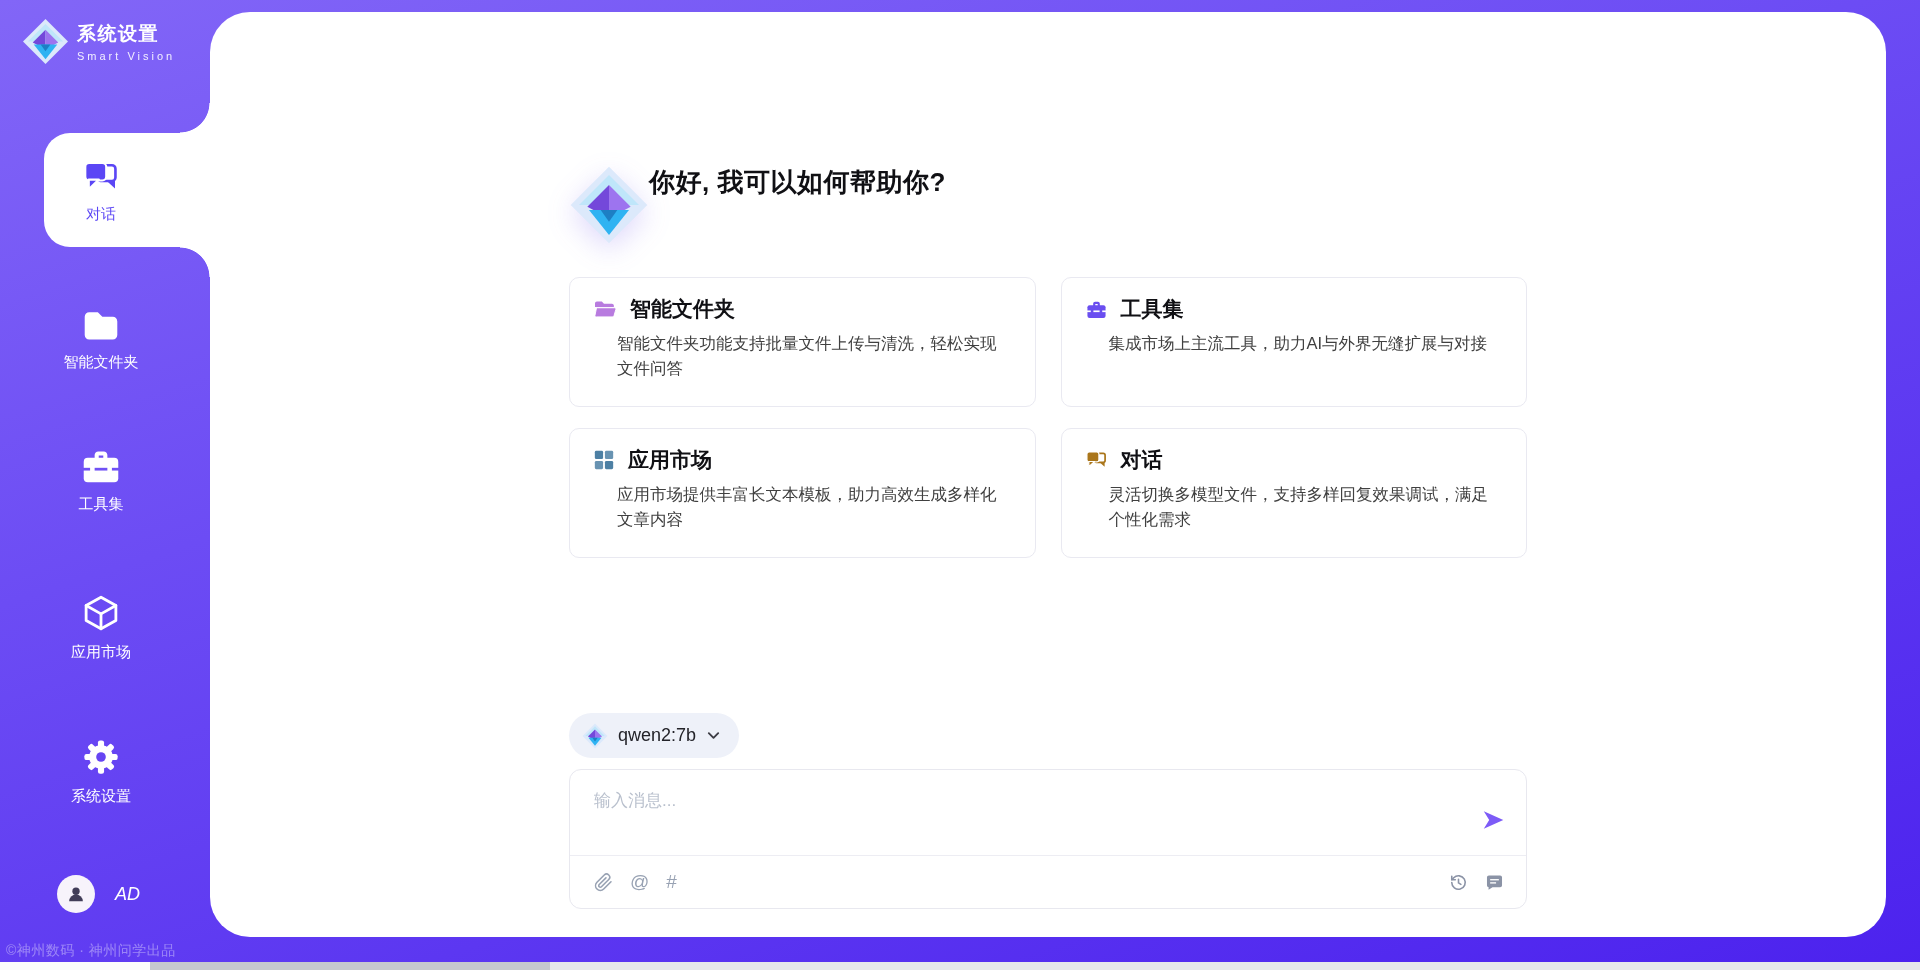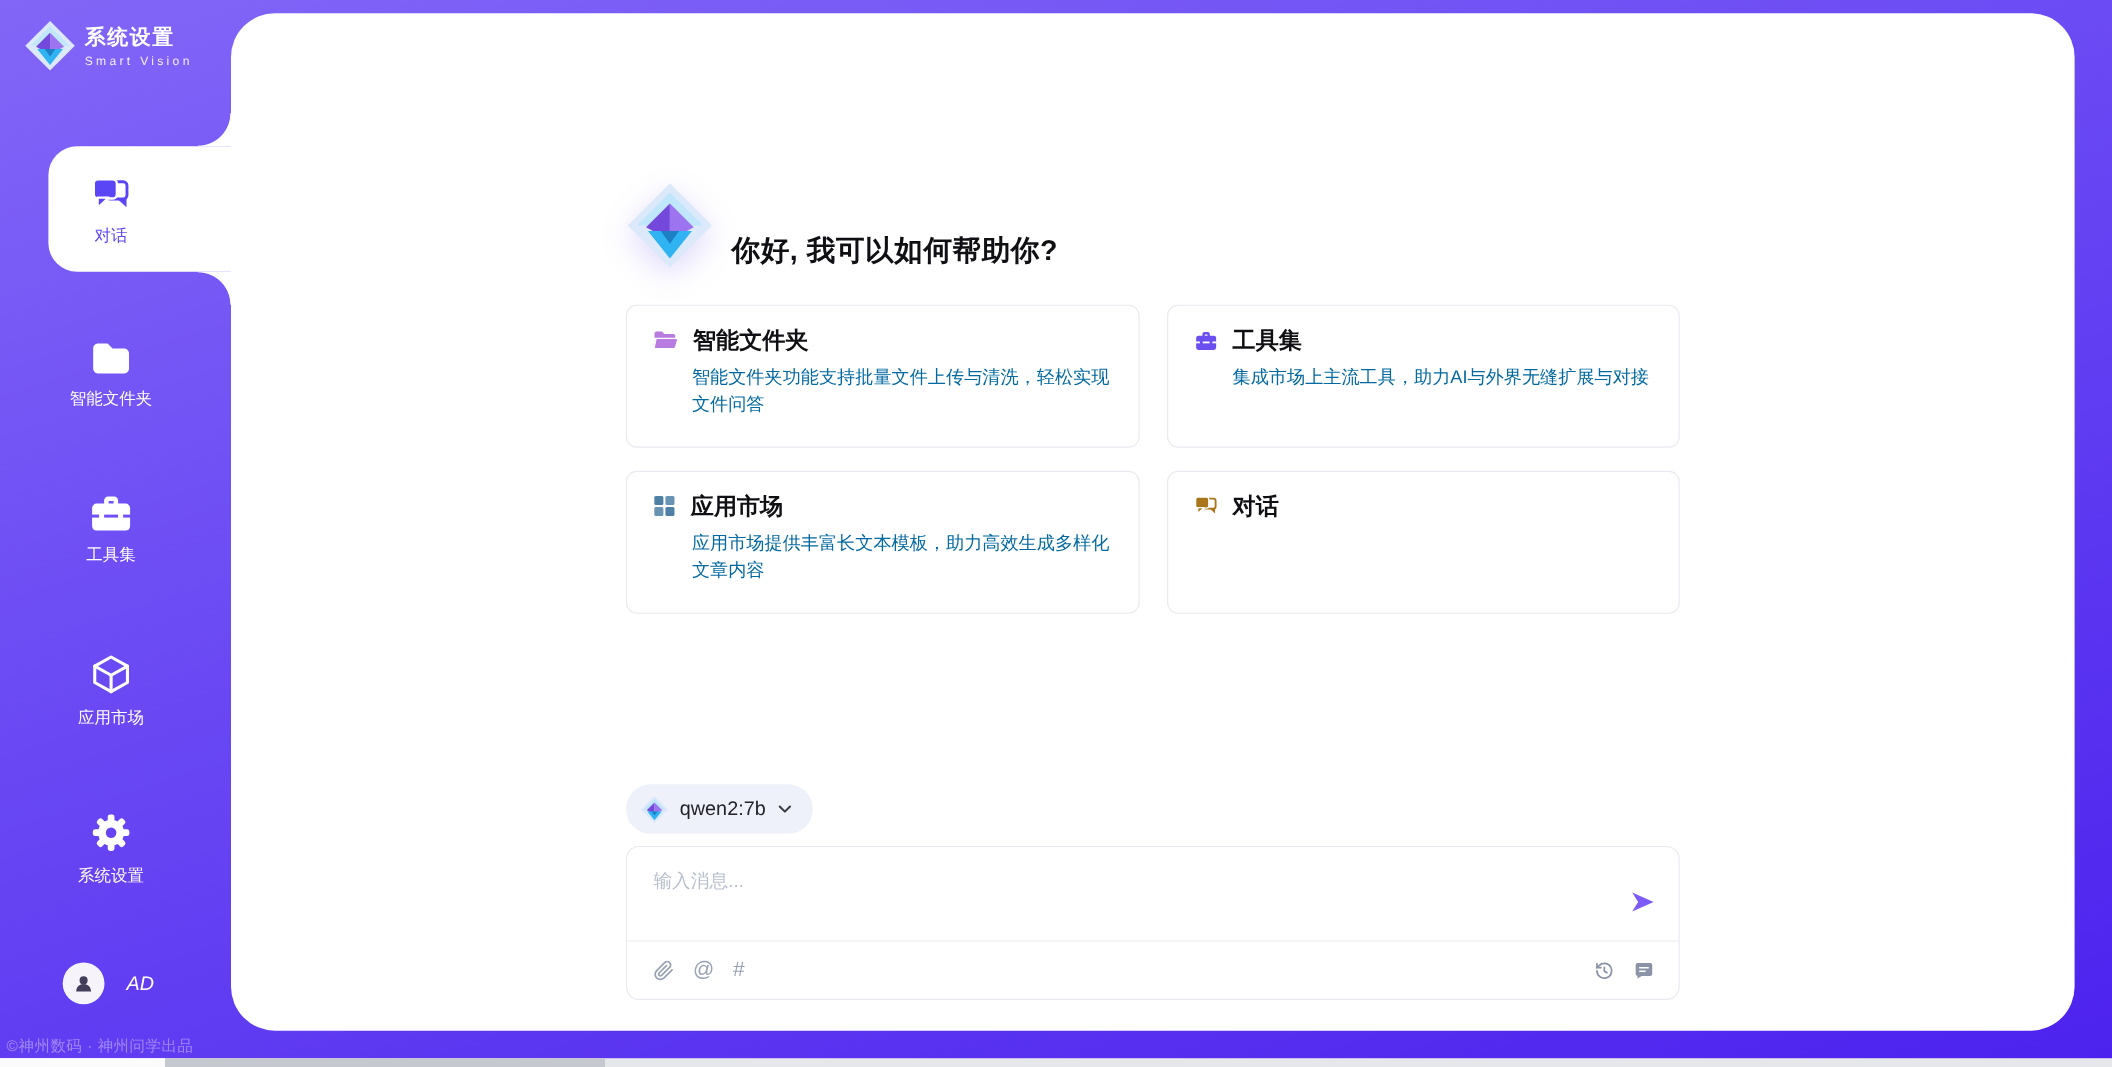--- a/index.html
+++ b/index.html
@@ -36,33 +36,33 @@
   .nav-item .lbl { display:block; color:#fff; font-size:15px; margin-top:9px; }
   .nav-item svg { display:block; margin:0 auto; }
   .ni-2 { top:306px; } .ni-3 { top:446px; } .ni-4 { top:592px; } .ni-5 { top:736px; }
 
   .user { position:absolute; left:57px; top:875px; display:flex; align-items:center; gap:20px; cursor:pointer;font-style:italic; }
   .avatar { width:38px; height:38px; border-radius:50%; background:#f7f3fb; display:flex; align-items:center; justify-content:center; }
   .user .uname { color:#fff; font-size:18px; }
   .copyright { position:absolute; left:6px; bottom:10px; color:rgba(255,255,255,.38); font-size:14px; letter-spacing:.5px; white-space:nowrap; }
 
   
-  .greeting { display:flex; align-items:flex-end; gap:16px; }
+  .greeting { display:flex; align-items:flex-start; }
   .hero-gem { filter:drop-shadow(0 8px 14px rgba(110,80,235,.22)); }
   .greeting h1 { font-size:26px; font-weight:700; color:#101014; letter-spacing:.5px; }
 
   
   .cards { margin-top:32px; display:grid; grid-template-columns:1fr 1fr; column-gap:25px; row-gap:21px; }
   .card {
     height:130px; background:#fff; border:1px solid #e9e9f1; border-radius:10px;
     padding:17px 23px; cursor:pointer;
   }
   .card-head { display:flex; align-items:center; gap:13px; margin-bottom:8px; }
   .card-head .ttl { font-size:21px; font-weight:700; color:#101014; }
-  .card-desc { margin-left:36px; font-size:16.5px; color:#0369a1; line-height:1.5; }
+  .card-desc { margin-left:24px; font-size:16.5px; color:#404040; line-height:1.5; }
 
   
   .model-pill {
     margin-top:155px; display:inline-flex; align-items:center; gap:10px;
     height:45px; padding:0 18px 0 13px; background:#eef1f9; border-radius:23px; cursor:pointer;justify-content:flex-end;
   }
   .model-pill .mname { font-size:18px; color:#232329; }
 
   
   .composer { margin-top:11px; height:140px; border:1px solid #e8e8ef; border-radius:12px; display:flex; flex-direction:column; background:#fff; }
@@ -261,20 +261,21 @@
         <div class="card">
           <div class="card-head">
             <svg width="23" height="21" viewBox="0 0 24 22">
               <rect x="10" y="3.5" width="11" height="9.5" rx="2" fill="#fff" stroke="#aa761b" stroke-width="1.8"></rect>
               <polygon points="20.5,13 20.5,17.5 15.5,13" fill="#aa761b"></polygon>
               <rect x="2" y="2" width="12.5" height="10.5" rx="2.2" fill="#aa761b" stroke="#fff" stroke-width="1.2"></rect>
               <polygon points="4,12 4,17.5 10,12" fill="#aa761b" stroke="#fff" stroke-width="1.2" stroke-linejoin="round"></polygon>
             </svg>
             <span class="ttl">对话</span>
           </div>
+          <div class="card-desc">灵活切换多模型文件，支持多样回复效果调试，满足个性化需求</div>
         </div>
 
       </div>
 
       <div class="model-pill">
         <svg width="26" height="26" viewBox="0 0 48 48">
             <use href="#gem"></use>
           </svg>
         <span class="mname">qwen2:7b</span>
         <svg width="15" height="15" viewBox="0 0 16 16">

